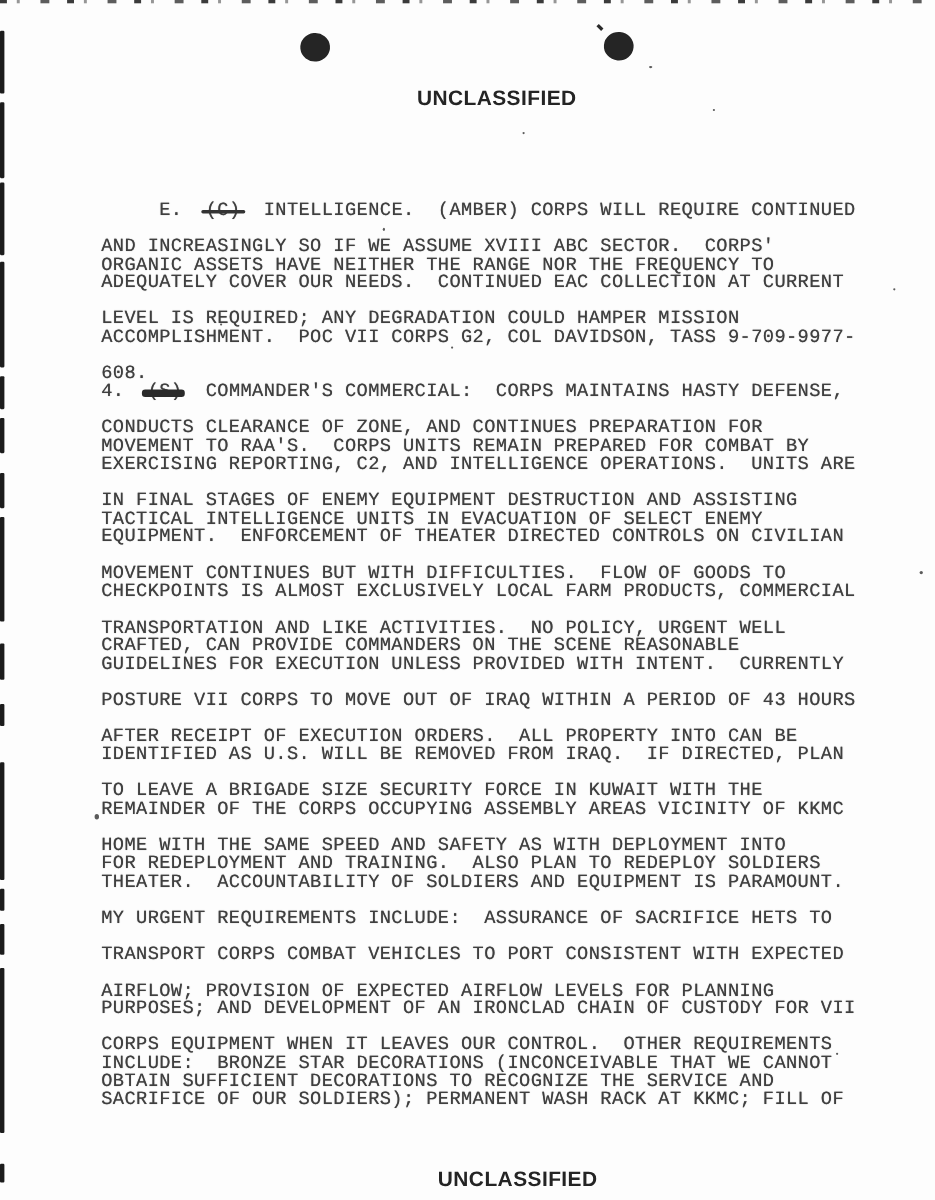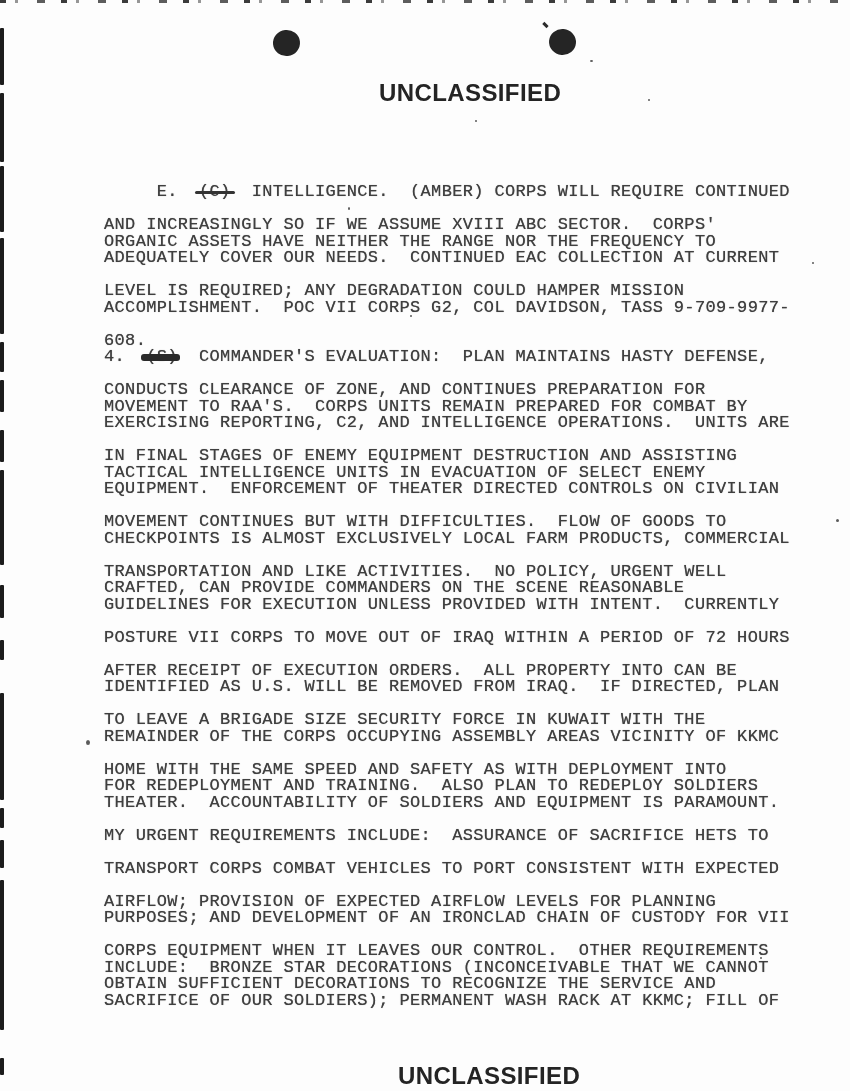--- a/index.html
+++ b/index.html
@@ -42,36 +42,35 @@
   .hole.right::before {
     content: ""; position: absolute; left: -8px; top: -4px;
     width: 6px; height: 3px; background: #2a2a2a; transform: rotate(40deg);
   }
 
   
   .stamp {
     position: absolute;
     font-family: "Liberation Sans", sans-serif;
     font-weight: 700;
-    font-size: 24px;
+    font-size: 19px;
     letter-spacing: 0.4px;
     color: var(--heading-ink, #242424);
     white-space: pre;
   }
   .stamp.header { left: 379px; top: 79px; }
   .stamp.footer { left: 398px; top: 1062px; }
 
   
   .doc-body {
     position: absolute; left: 92px; top: 184px; width: 720px;
     font-family: "Liberation Mono", "DejaVu Sans Mono", monospace;
     font-size: 17px;
     color: var(--ink, #3f3f3f);
     text-shadow: 0 0 0.7px rgba(70,70,70,0.85);
-    margin-left: 12px;
   }
   .para { margin: 0 0 16.5px 0; }
   .para:last-child { margin-bottom: 0; }
   .line {
     height: 16.5px; line-height: 16.5px;
     white-space: pre; letter-spacing: 0.35px;
   }
   .strike { position: relative; display: inline-block; }
   .strike::after {
     content: ""; position: absolute; left: -4px; right: -4px; top: 45%;
@@ -122,21 +121,21 @@
         <div class="line"><span>AND INCREASINGLY SO IF WE ASSUME XVIII ABC SECTOR.  CORPS'</span></div>
         <div class="line"><span>ORGANIC ASSETS HAVE NEITHER THE RANGE NOR THE FREQUENCY TO</span></div>
         <div class="line"><span>ADEQUATELY COVER OUR NEEDS.  CONTINUED EAC COLLECTION AT CURRENT</span></div>
       </div>
       <div class="para">
         <div class="line"><span>LEVEL IS REQUIRED; ANY DEGRADATION COULD HAMPER MISSION</span></div>
         <div class="line"><span>ACCOMPLISHMENT.  POC VII CORPS G2, COL DAVIDSON, TASS 9-709-9977-</span></div>
       </div>
       <div class="para">
         <div class="line"><span>608.</span></div>
-        <div class="line"><span>4.  </span><span class="strike heavy">(S)</span><span>  COMMANDER'S EVALUATION:  PLAN MAINTAINS HASTY DEFENSE,</span></div>
+        <div class="line"><span>4.  </span><span class="strike heavy">(S)</span><span>  COMMANDER'S COMMERCIAL:  CORPS MAINTAINS HASTY DEFENSE,</span></div>
       </div>
       <div class="para">
         <div class="line"><span>CONDUCTS CLEARANCE OF ZONE, AND CONTINUES PREPARATION FOR</span></div>
         <div class="line"><span>MOVEMENT TO RAA'S.  CORPS UNITS REMAIN PREPARED FOR COMBAT BY</span></div>
         <div class="line"><span>EXERCISING REPORTING, C2, AND INTELLIGENCE OPERATIONS.  UNITS ARE</span></div>
       </div>
       <div class="para">
         <div class="line"><span>IN FINAL STAGES OF ENEMY EQUIPMENT DESTRUCTION AND ASSISTING</span></div>
         <div class="line"><span>TACTICAL INTELLIGENCE UNITS IN EVACUATION OF SELECT ENEMY</span></div>
         <div class="line"><span>EQUIPMENT.  ENFORCEMENT OF THEATER DIRECTED CONTROLS ON CIVILIAN</span></div>
@@ -144,21 +143,21 @@
       <div class="para">
         <div class="line"><span>MOVEMENT CONTINUES BUT WITH DIFFICULTIES.  FLOW OF GOODS TO</span></div>
         <div class="line"><span>CHECKPOINTS IS ALMOST EXCLUSIVELY LOCAL FARM PRODUCTS, COMMERCIAL</span></div>
       </div>
       <div class="para">
         <div class="line"><span>TRANSPORTATION AND LIKE ACTIVITIES.  NO POLICY, URGENT WELL</span></div>
         <div class="line"><span>CRAFTED, CAN PROVIDE COMMANDERS ON THE SCENE REASONABLE</span></div>
         <div class="line"><span>GUIDELINES FOR EXECUTION UNLESS PROVIDED WITH INTENT.  CURRENTLY</span></div>
       </div>
       <div class="para">
-        <div class="line"><span>POSTURE VII CORPS TO MOVE OUT OF IRAQ WITHIN A PERIOD OF 72 HOURS</span></div>
+        <div class="line"><span>POSTURE VII CORPS TO MOVE OUT OF IRAQ WITHIN A PERIOD OF 43 HOURS</span></div>
       </div>
       <div class="para">
         <div class="line"><span>AFTER RECEIPT OF EXECUTION ORDERS.  ALL PROPERTY INTO CAN BE</span></div>
         <div class="line"><span>IDENTIFIED AS U.S. WILL BE REMOVED FROM IRAQ.  IF DIRECTED, PLAN</span></div>
       </div>
       <div class="para">
         <div class="line"><span>TO LEAVE A BRIGADE SIZE SECURITY FORCE IN KUWAIT WITH THE</span></div>
         <div class="line"><span>REMAINDER OF THE CORPS OCCUPYING ASSEMBLY AREAS VICINITY OF KKMC</span></div>
       </div>
       <div class="para">

